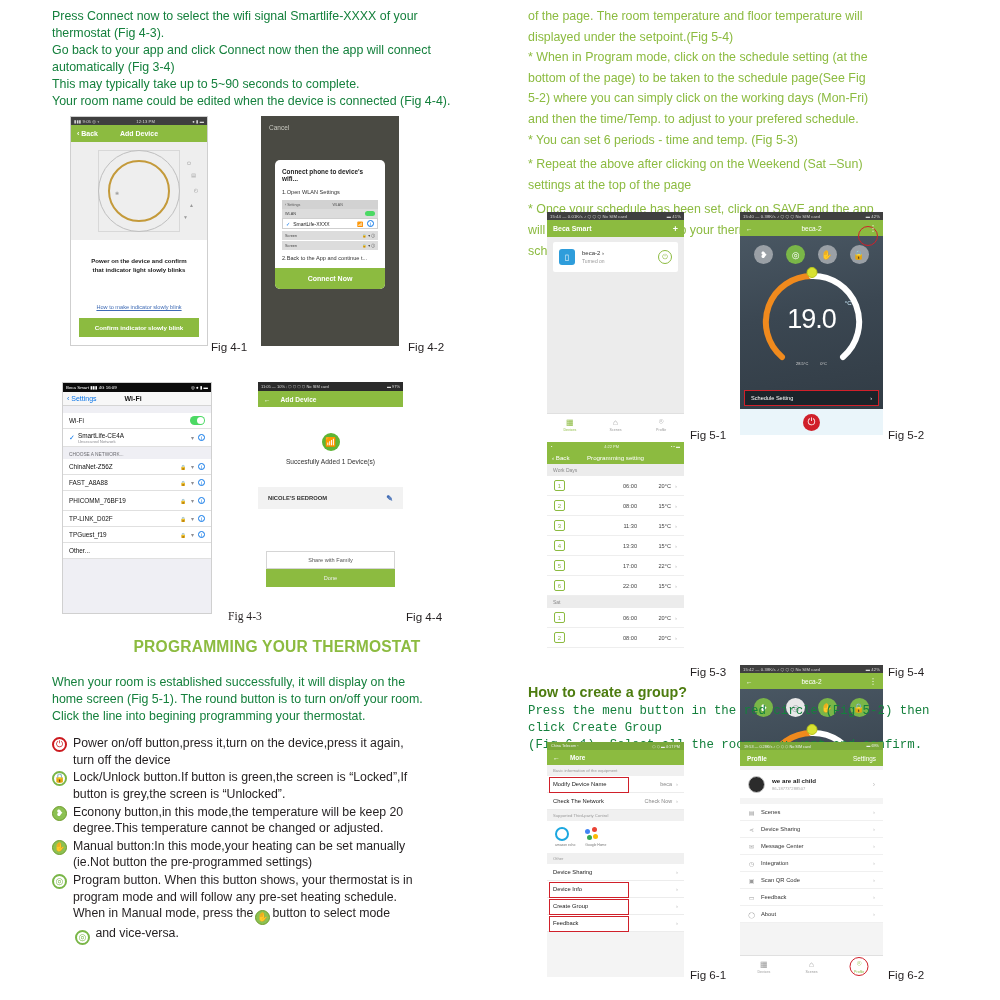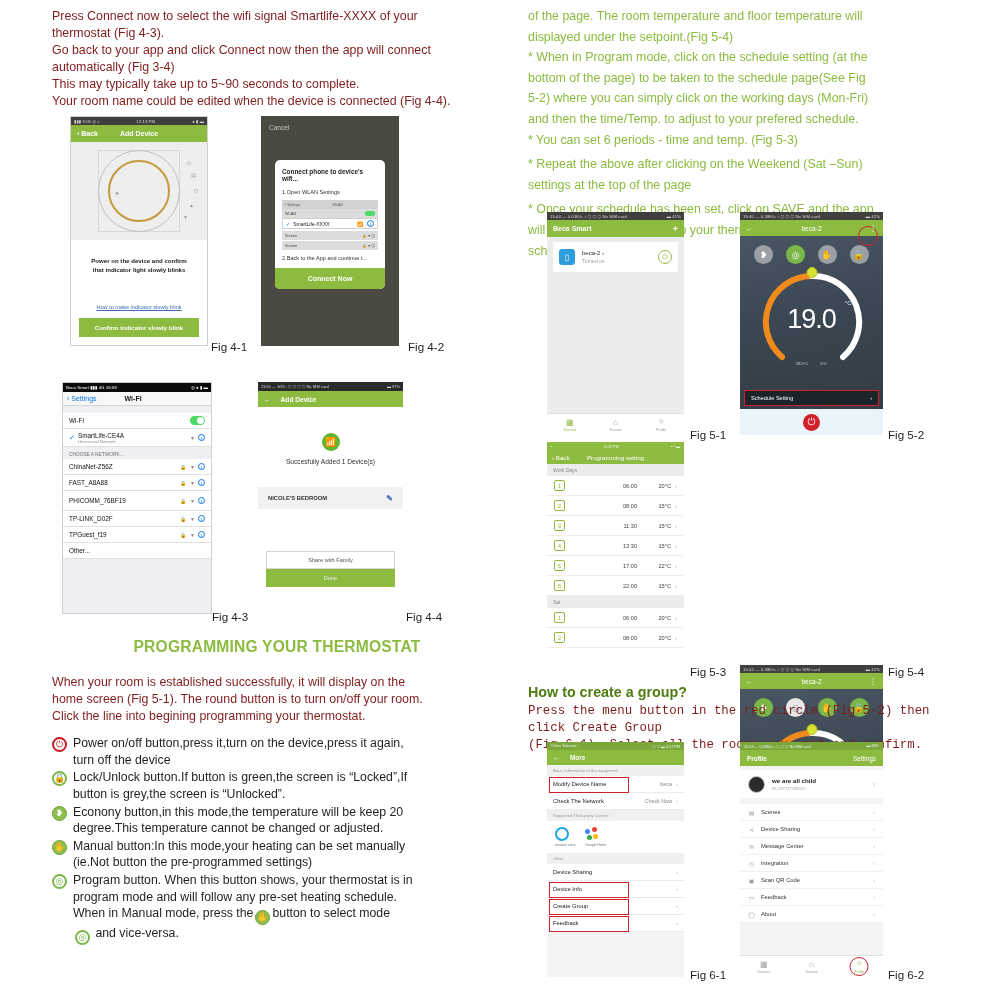--- a/index.html
+++ b/index.html
@@ -12,21 +12,21 @@
     overflow:hidden;
     position:relative;
   }
   .page { position:relative; width:1000px; height:1000px; }
 
   
   .col-left  { position:absolute; left:52px;  top:8px;  width:460px; }
   .col-right { position:absolute; left:528px; top:8px;  width:420px; }
 
   
-  .para { font-size:12.4px; line-height:17.1px; color:#7f1d1d; }
+  .para { font-size:12.4px; line-height:17.1px; color:#15803d; }
   .green-para { font-size:12.4px; line-height:16.6px; color:#8CBB40; }
   .green-para p { margin:0 0 4px 0; }
 
   h2.section {
     font-size:15.6px; font-weight:bold; color:#8CBB40;
     margin:0; letter-spacing:.2px; white-space:nowrap;text-align:center;
   }
   h3.section-sm {
     font-size:14.3px; font-weight:bold; color:#4d7c0f; margin:0;
   }
@@ -436,21 +436,21 @@
     <div class="f44-circle">📶</div>
     <div class="f44-succ">Succesfully Added 1 Device(s)</div>
     <div class="f44-item">
       <span>NICOLE'S BEDROOM</span>
       <span class="f44-pen">✎</span>
     </div>
     <div class="f44-share">Share with Family</div>
     <div class="f44-done">Done</div>
   </div>
 
-  <div class="cap" style="left:212px; top:610px;">Fig 4-3</div>
+  <div class="cap" style="left:228px; top:610px;font-family:Liberation Serif, serif;">Fig 4-3</div>
   <div class="cap" style="left:406px; top:610px;">Fig 4-4</div>
 
   <div style="position:absolute; left:52px; top:638px; width:450px;">
     <h2 class="section">PROGRAMMING YOUR THERMOSTAT</h2>
     <div class="para" style="margin-top:18px;">
       <div>When your room is established successfully, it will display on the</div>
       <div>home screen (Fig 5-1). The round button is to turn on/off your room.</div>
       <div>Click the line into begining programming your thermostat.</div>
     </div>
 

